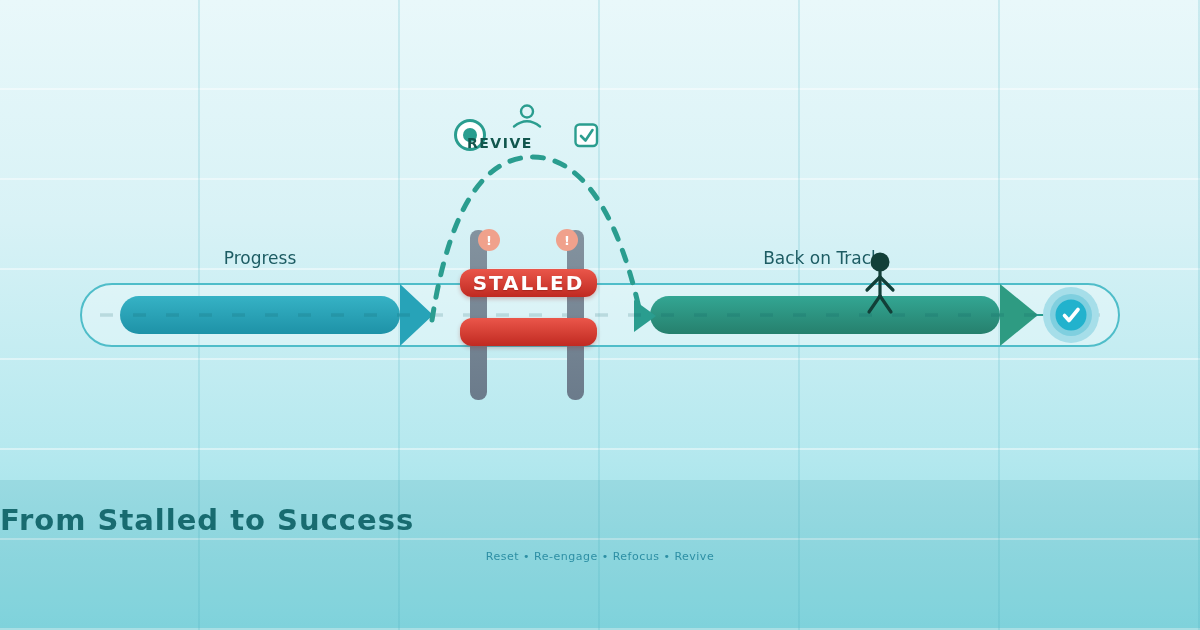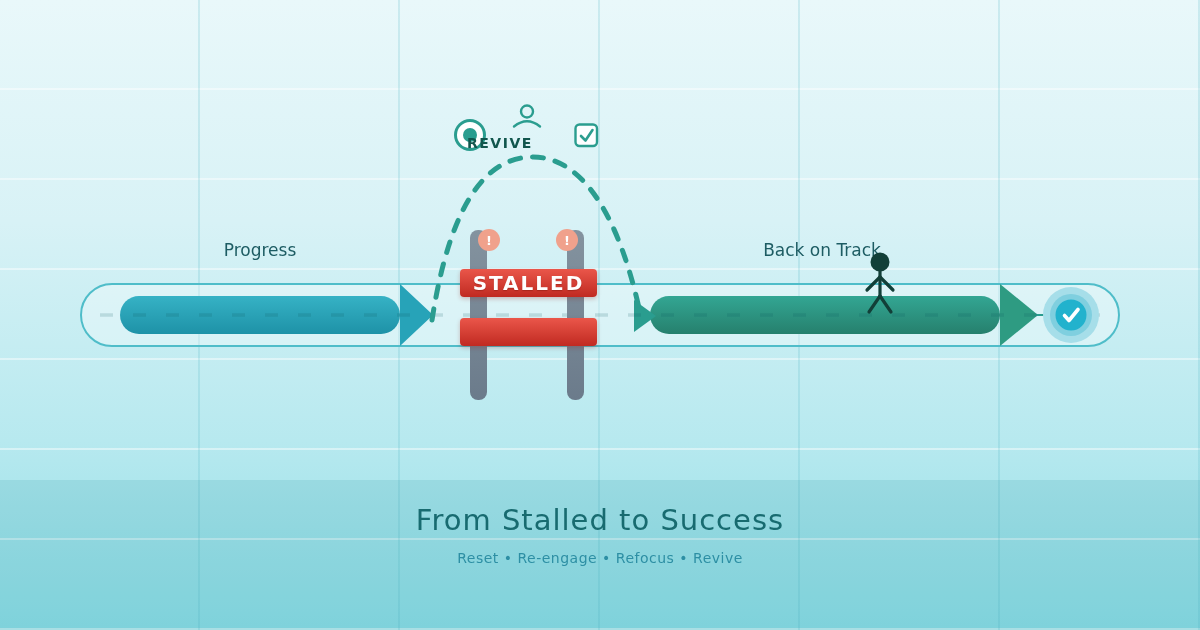--- a/index.html
+++ b/index.html
@@ -25,59 +25,59 @@
   .svg-layer{position:absolute;left:0;top:0;pointer-events:none;}
   .svg-under{z-index:4;}
   .svg-over{z-index:7;}
   .post{
     position:absolute;width:17px;height:170px;top:230px;border-radius:8px;z-index:5;
     background:linear-gradient(180deg,#84939f,#6b7b8b);
   }
   .post-left{left:470px;}
   .post-right{left:567px;}
   .redbar{
-    position:absolute;left:460px;width:137px;height:28px;border-radius:4px;z-index:6;
+    position:absolute;left:460px;width:137px;height:28px;border-radius:12px;z-index:6;
     background:linear-gradient(180deg,#ea564a,#c02a21);
     box-shadow:0 2px 4px rgba(140,25,15,0.25);
     display:flex;align-items:center;justify-content:center;
   }
   .redbar-top{top:269px;}
   .redbar-bottom{top:318px;}
   .redbar .sign-text{
     color:#ffffff;font-weight:bold;font-size:20px;letter-spacing:2px;
     text-shadow:0 1px 1px rgba(120,20,10,0.4);
   }
   .badge{
     position:absolute;width:22px;height:22px;top:229px;border-radius:50%;z-index:6;
     background:#f0a18c;color:#ffffff;font-weight:bold;font-size:13px;
     display:flex;align-items:center;justify-content:center;line-height:1;
   }
   .badge-left{left:478px;}
   .badge-right{left:556px;}
   .stage-label{
-    position:absolute;width:200px;top:240px;text-align:center;z-index:5;
+    position:absolute;width:200px;top:248px;text-align:center;z-index:5;
     font-size:17px;color:#1d5c63;
   }
   .label-progress{left:160px;}
   .label-back{left:722px;}
   .revive-label{
     position:absolute;left:467px;top:135px;width:120px;text-align:left;z-index:8;
     font-size:14px;font-weight:bold;color:#11564d;letter-spacing:1.5px;
   }
   .footer{
     position:absolute;left:0;top:480px;width:1200px;height:150px;z-index:2;
     background:rgba(43,150,160,0.16);
   }
   .footer-title{
-    position:absolute;left:0;top:23px;width:100%;text-align:center;
-    font-size:29px;color:#186b70;letter-spacing:1px;
+    position:absolute;left:0;top:23px;width:100%;
+    font-size:29px;color:#186b70;letter-spacing:1px;font-weight:bold;
   }
   .footer-subtitle{
     position:absolute;left:0;top:70px;width:100%;text-align:center;
-    font-size:14px;color:#2d8fa4;letter-spacing:0.5px;
+    font-size:11px;color:#2d8fa4;letter-spacing:0.5px;
   }
 </style>
 </head>
 <body>
 
 <div class="canvas">
 
   <div class="grid"></div>
 
   <div class="track"></div>

